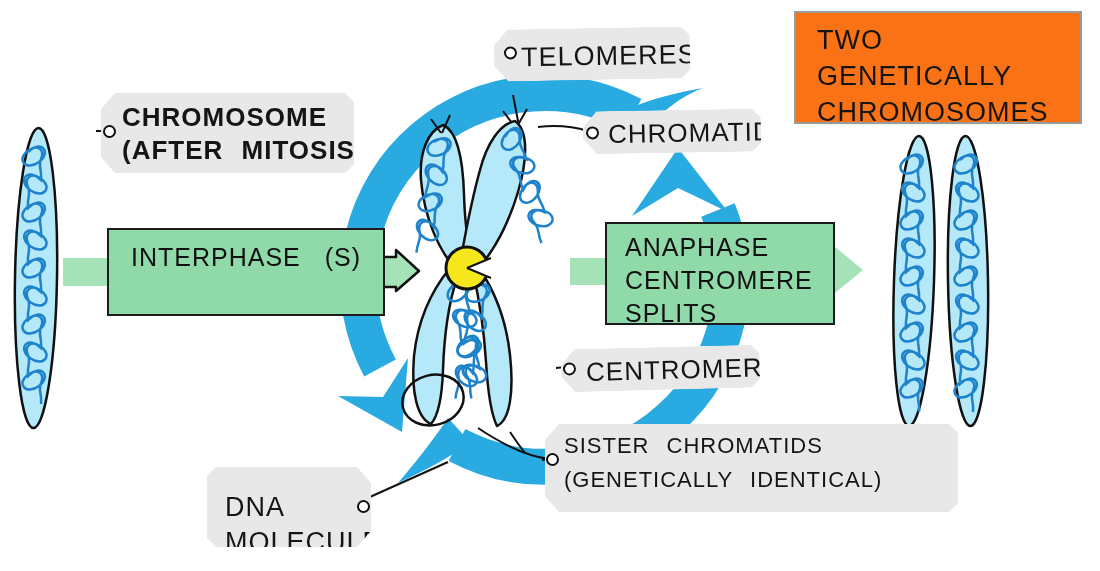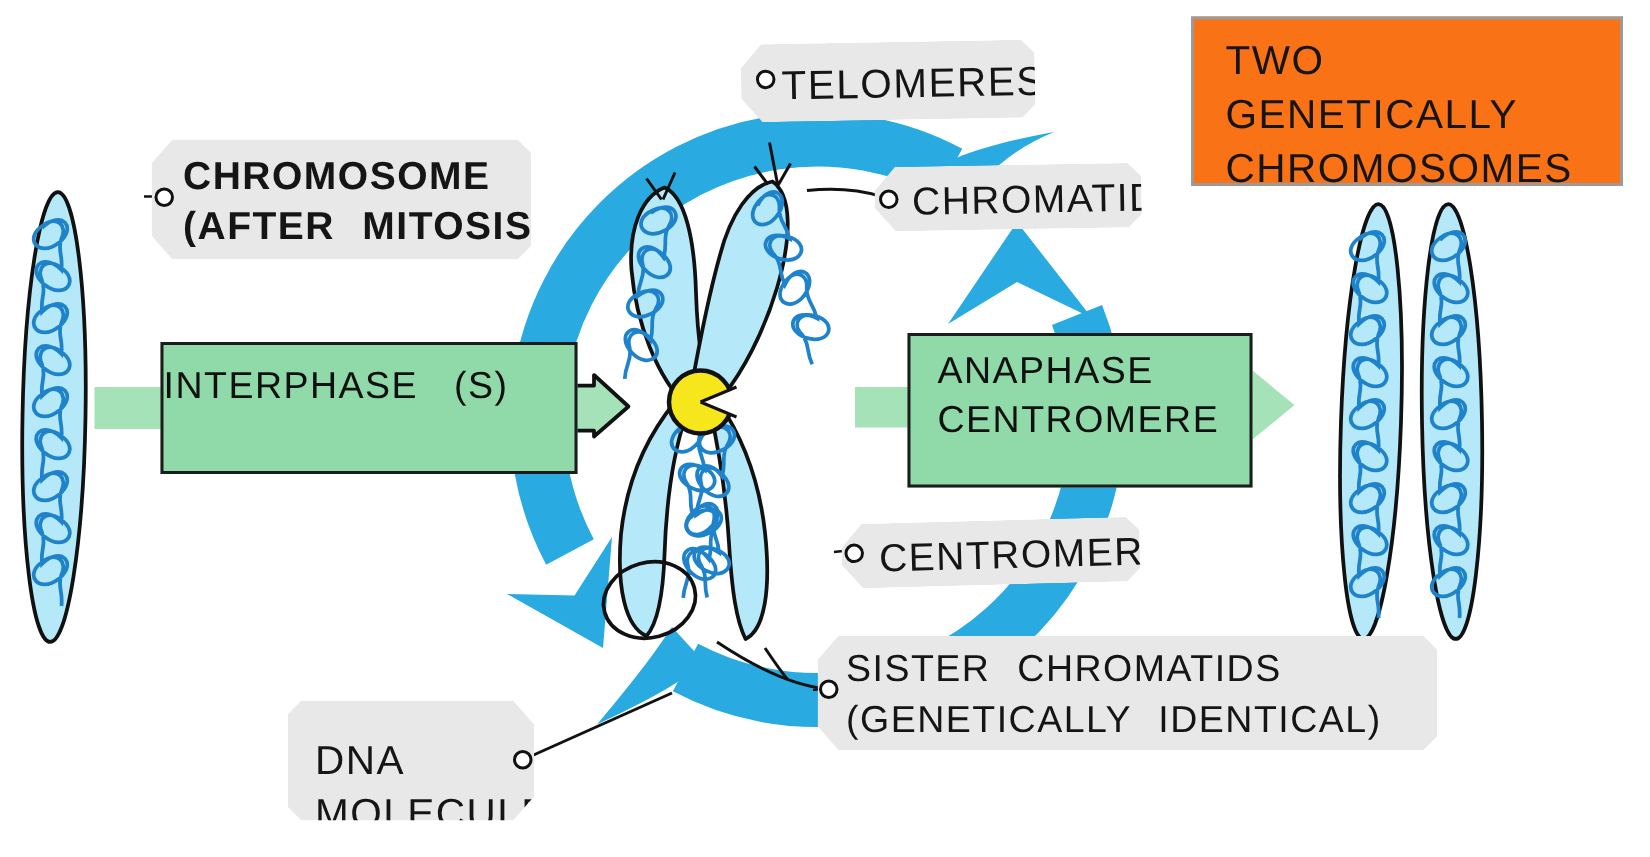--- a/index.html
+++ b/index.html
@@ -28,27 +28,27 @@
   #tag-telomeres{left:494px;top:28px;width:196px;height:52px;
       padding:13px 0 0 27px;box-sizing:border-box;font-size:27px;transform:rotate(-1deg);}
   #tag-chromatid{left:583px;top:110px;width:178px;height:43px;
       padding:8px 0 0 25px;box-sizing:border-box;font-size:26px;transform:rotate(-1deg);}
   #box-two-identical{left:794px;top:11px;width:288px;height:113px;
       background:#f97316;border:2px solid #9a9a9a;box-sizing:border-box;
       padding:9px 0 0 21px;font-size:27px;line-height:36px;color:#151515;
       position:absolute;letter-spacing:1px;word-spacing:12px;}
   #tag-centromere{left:561px;top:347px;width:199px;height:43px;
       padding:8px 0 0 25px;box-sizing:border-box;font-size:26px;transform:rotate(-1.5deg);}
-  #tag-sister{left:545px;top:424px;width:413px;height:76px;
-      padding:5px 16px 0 19px;box-sizing:border-box;font-size:25px;line-height:34px;}
-  #tag-dna{left:192px;top:467px;width:164px;height:80px;
+  #tag-sister{left:545px;top:424px;width:413px;height:88px;
+      padding:5px 16px 0 19px;box-sizing:border-box;font-size:22px;line-height:34px;}
+  #tag-dna{left:207px;top:467px;width:164px;height:80px;
       padding:23px 0 0 18px;box-sizing:border-box;font-size:27px;line-height:35px;}
 
   #box-interphase{left:107px;top:228px;width:278px;height:88px;box-sizing:border-box;
-      padding:9px 0 0 0;font-size:25px;line-height:36px;}
+      padding:9px 0 0 0;font-size:25px;line-height:36px;text-align:center;}
   #box-anaphase{left:605px;top:222px;width:230px;height:103px;box-sizing:border-box;
       padding:7px 0 0 18px;font-size:25px;line-height:33px;}
 </style>
 </head>
 <body>
 
 <div id="stage">
 
   <svg id="art" viewBox="0 0 1100 571">
     <defs>
@@ -178,15 +178,16 @@
     <div class="ln">MOLECULE</div>
   </div>
 
   <div class="gbox" id="box-interphase">
     <div class="ln">INTERPHASE (S)</div>
   </div>
 
   <div class="gbox" id="box-anaphase">
     <div class="ln">ANAPHASE</div>
     <div class="ln">CENTROMERE</div>
+    <div class="ln">SPLITS</div>
   </div>
 
 </div>
 
 </body></html>

